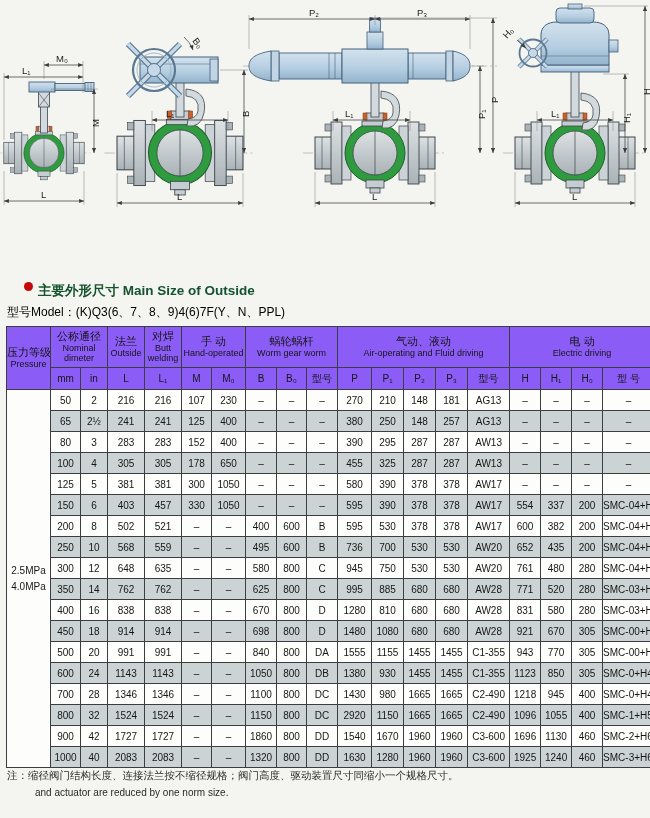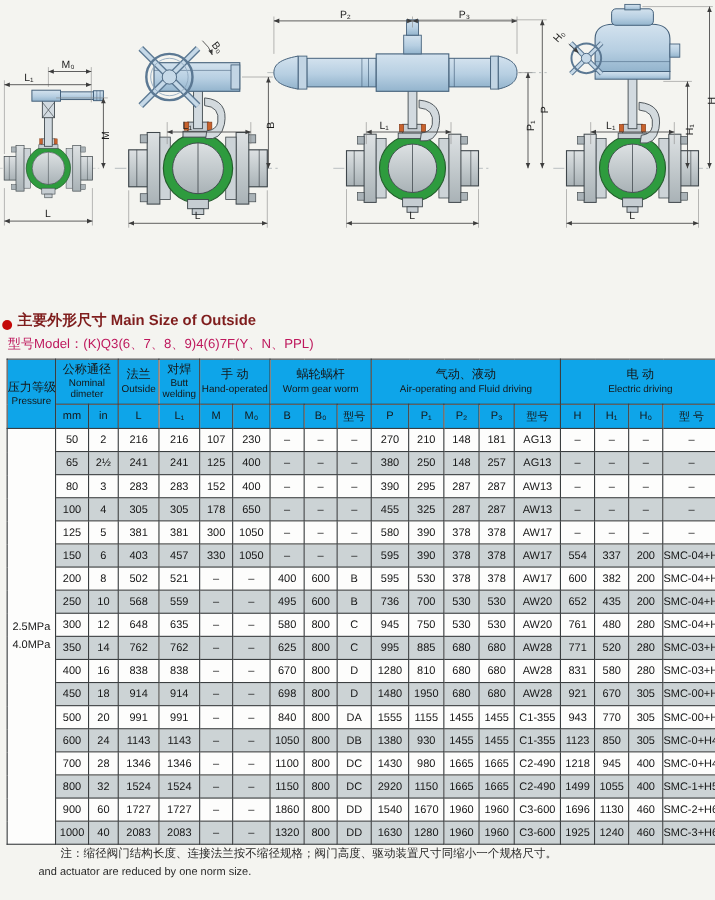--- a/index.html
+++ b/index.html
@@ -7,44 +7,44 @@
     width:650px;height:818px;position:relative;overflow:hidden;
     background:#f4f4f0;font-family:"Liberation Sans","DejaVu Sans",sans-serif;
   }
   
   .drawings-wrap{position:absolute;top:0;left:0;width:650px;height:278px;}
   .dt{font-size:9.5px;fill:#1d1d1d;}
   .dl{stroke:#4a4a4a;stroke-width:0.8;fill:none;}
   .wl{stroke:#8a8a8a;stroke-width:0.55;fill:none;}
   .cl{stroke:#9aa2a6;stroke-width:0.6;fill:none;stroke-dasharray:10 3 2 3;}
   
-  .section-title{position:absolute;top:282px;left:2px;font-size:13.5px;font-weight:bold;color:#7f1d1d;display:flex;align-items:flex-end;}
+  .section-title{position:absolute;top:282px;left:24px;font-size:13.5px;font-weight:bold;color:#14532d;display:flex;align-items:flex-start;}
   .bullet{display:inline-block;width:9px;height:9px;border-radius:50%;background:#c40808;margin-right:5px;}
-  .model-line{position:absolute;top:304px;left:7px;font-size:12px;color:#be185d;}
+  .model-line{position:absolute;top:304px;left:7px;font-size:12px;color:#000000;}
   
   table.dim{
     position:absolute;top:326px;left:6px;width:639px;
     border-collapse:collapse;table-layout:fixed;
   }
   table.dim th,table.dim td{
     border:1px solid #3a3e40;text-align:center;vertical-align:middle;
     padding:0;overflow:hidden;white-space:nowrap;color:#161616;
   }
-  table.dim thead th{background:#0ea5e9;font-weight:normal;}
+  table.dim thead th{background:#8b5cf6;font-weight:normal;}
   .gzh{font-size:11px;line-height:1.25;}
   .gen{font-size:9px;line-height:1.1;white-space:normal;}
   .hsub{font-size:10px;height:21px;margin-left:11px;}
   .hgrp{height:40px;}
   table.dim tbody td{font-size:10px;height:20px;background:#fdfdfc;}
   table.dim tbody tr:nth-child(even) td{background:#ccd3d5;}
   td.pressure-cell{font-size:10.5px;background:#fdfdfc !important;line-height:1.6;}
   td.model-cell{font-size:8px;}
   
   .notes{position:absolute;top:769px;left:7px;width:638px;color:#2a2a2a;}
-  .note-zh{font-size:10.5px;margin-bottom:3px;margin-left:48px;}
+  .note-zh{font-size:10.5px;margin-bottom:3px;}
   .note-en{font-size:10px;line-height:1.4;}
   .note-en2{padding-left:28px;}
 </style>
 </head>
 <body>
 
 <div class="drawings-wrap">
 <svg width="650" height="278" viewBox="0 0 650 278" xmlns="http://www.w3.org/2000/svg">
   <defs>
     <linearGradient id="gS" x1="0" y1="0" x2="0" y2="1">
@@ -539,21 +539,21 @@
         <td>450</td>
         <td>18</td>
         <td>914</td>
         <td>914</td>
         <td>–</td>
         <td>–</td>
         <td>698</td>
         <td>800</td>
         <td>D</td>
         <td>1480</td>
-        <td>1950</td>
+        <td>1080</td>
         <td>680</td>
         <td>680</td>
         <td>AW28</td>
         <td>921</td>
         <td>670</td>
         <td>305</td>
         <td class="model-cell">SMC-00+H3BC</td>
       </tr>
       <tr>
         <td>500</td>
@@ -623,28 +623,28 @@
         <td>–</td>
         <td>–</td>
         <td>1150</td>
         <td>800</td>
         <td>DC</td>
         <td>2920</td>
         <td>1150</td>
         <td>1665</td>
         <td>1665</td>
         <td>C2-490</td>
-        <td>1499</td>
+        <td>1096</td>
         <td>1055</td>
         <td>400</td>
         <td class="model-cell">SMC-1+H5BC</td>
       </tr>
       <tr>
         <td>900</td>
-        <td>60</td>
+        <td>42</td>
         <td>1727</td>
         <td>1727</td>
         <td>–</td>
         <td>–</td>
         <td>1860</td>
         <td>800</td>
         <td>DD</td>
         <td>1540</td>
         <td>1670</td>
         <td>1960</td>

